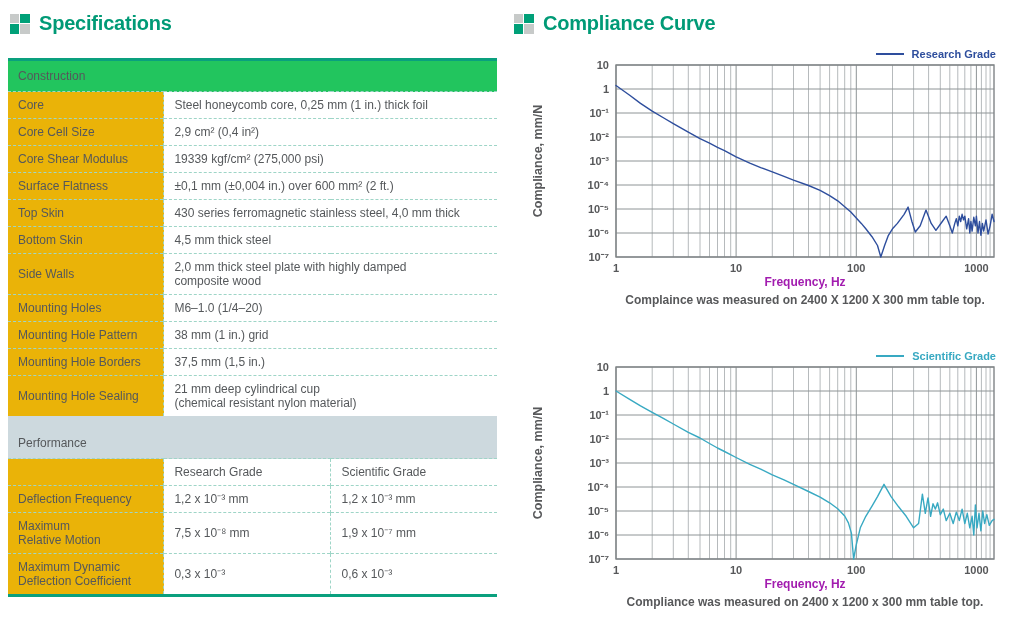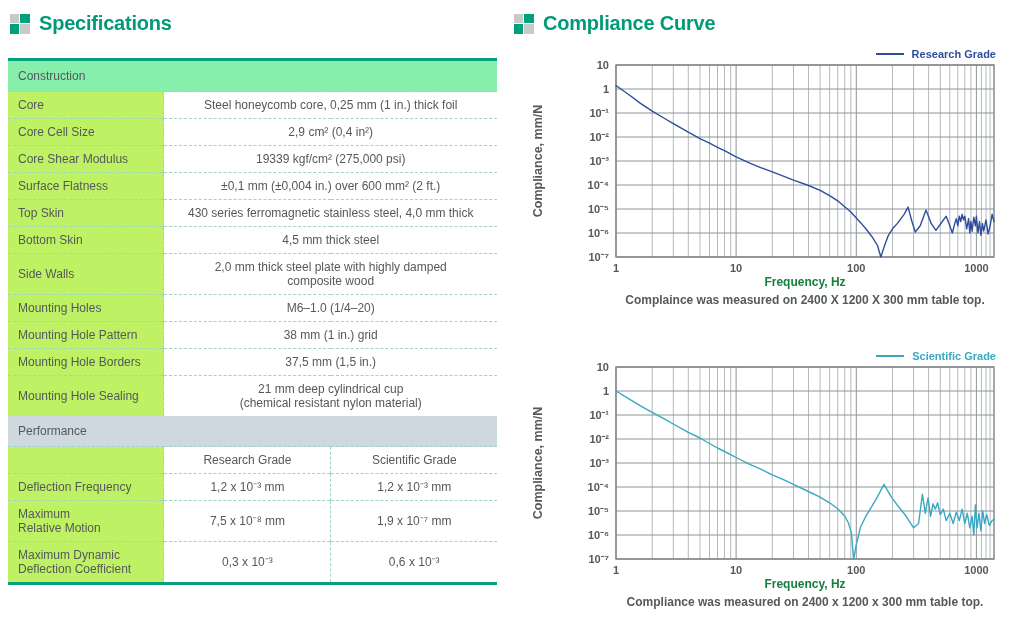--- a/index.html
+++ b/index.html
@@ -14,40 +14,40 @@
   .sq-icon i{display:block;width:100%;height:100%;}
   .sq-icon .g{background:#c7cac9;}
   .sq-icon .t{background:#00a078;}
   .section-title{font-size:20px;font-weight:bold;color:#009a76;letter-spacing:-0.2px;}
 
   
   table.spec{border-collapse:collapse;width:489px;margin-top:23px;
     border-top:3px solid #0aa07e;border-bottom:3px solid #0aa07e;
     font-size:12px;color:#55585b;}
   table.spec td{padding:6px 10px;line-height:14px;vertical-align:middle;white-space:pre-line;}
-  tr.sec-construction td{background:#86efac;padding-top:8px;padding-bottom:8px;}
-  tr.sec-performance td{background:#cdd9de;padding-top:8px;padding-bottom:8px;}
+  tr.sec-construction td{background:#22c55e;padding-top:8px;padding-bottom:8px;}
+  tr.sec-performance td{background:#cdd9de;padding-top:20px;padding-bottom:8px;}
   tr.data-row td, tr.grade-header-row td{border-top:1px dashed #9ed5c7;}
-  td.label-cell{background:#bef264;width:152px;}
-  td.value-cell, td.grade-col{border-left:1px dashed #9ed5c7;text-align:center;}
+  td.label-cell{background:#eab308;width:152px;}
+  td.value-cell, td.grade-col{border-left:1px dashed #9ed5c7;}
   tr.grade-header-row td.grade-col{background:#ffffff;}
   table.spec td.grade-col{width:166px;}
 
   
   .chart-block{margin-top:10px;}
   .chart-block.second{margin-top:40px;}
   .legend{width:500px;box-sizing:border-box;padding-right:16px;text-align:right;
     font-size:11px;font-weight:bold;height:16px;line-height:16px;}
   .legend-line{display:inline-block;width:28px;height:2px;vertical-align:middle;margin-right:8px;}
   .legend-label{vertical-align:middle;}
   svg.chart{display:block;}
   svg.chart text.tick{font-family:"Liberation Sans",sans-serif;font-size:11px;font-weight:bold;fill:#57585a;}
   svg.chart text.ytitle{font-family:"Liberation Sans",sans-serif;font-size:12.5px;font-weight:bold;fill:#57585a;}
   .xlabel{width:500px;box-sizing:border-box;padding-left:86px;text-align:center;
-    font-size:12px;font-weight:bold;color:#15803d;margin-top:-2px;}
+    font-size:12px;font-weight:bold;color:#a21caf;margin-top:-2px;}
   .chart-caption{width:500px;box-sizing:border-box;padding-left:86px;text-align:center;
     font-size:12px;font-weight:bold;color:#57585a;margin-top:4px;}
 </style>
 </head>
 <body>
 
 <div class="page">
 
   <div class="panel left">
     <div class="section-header">

